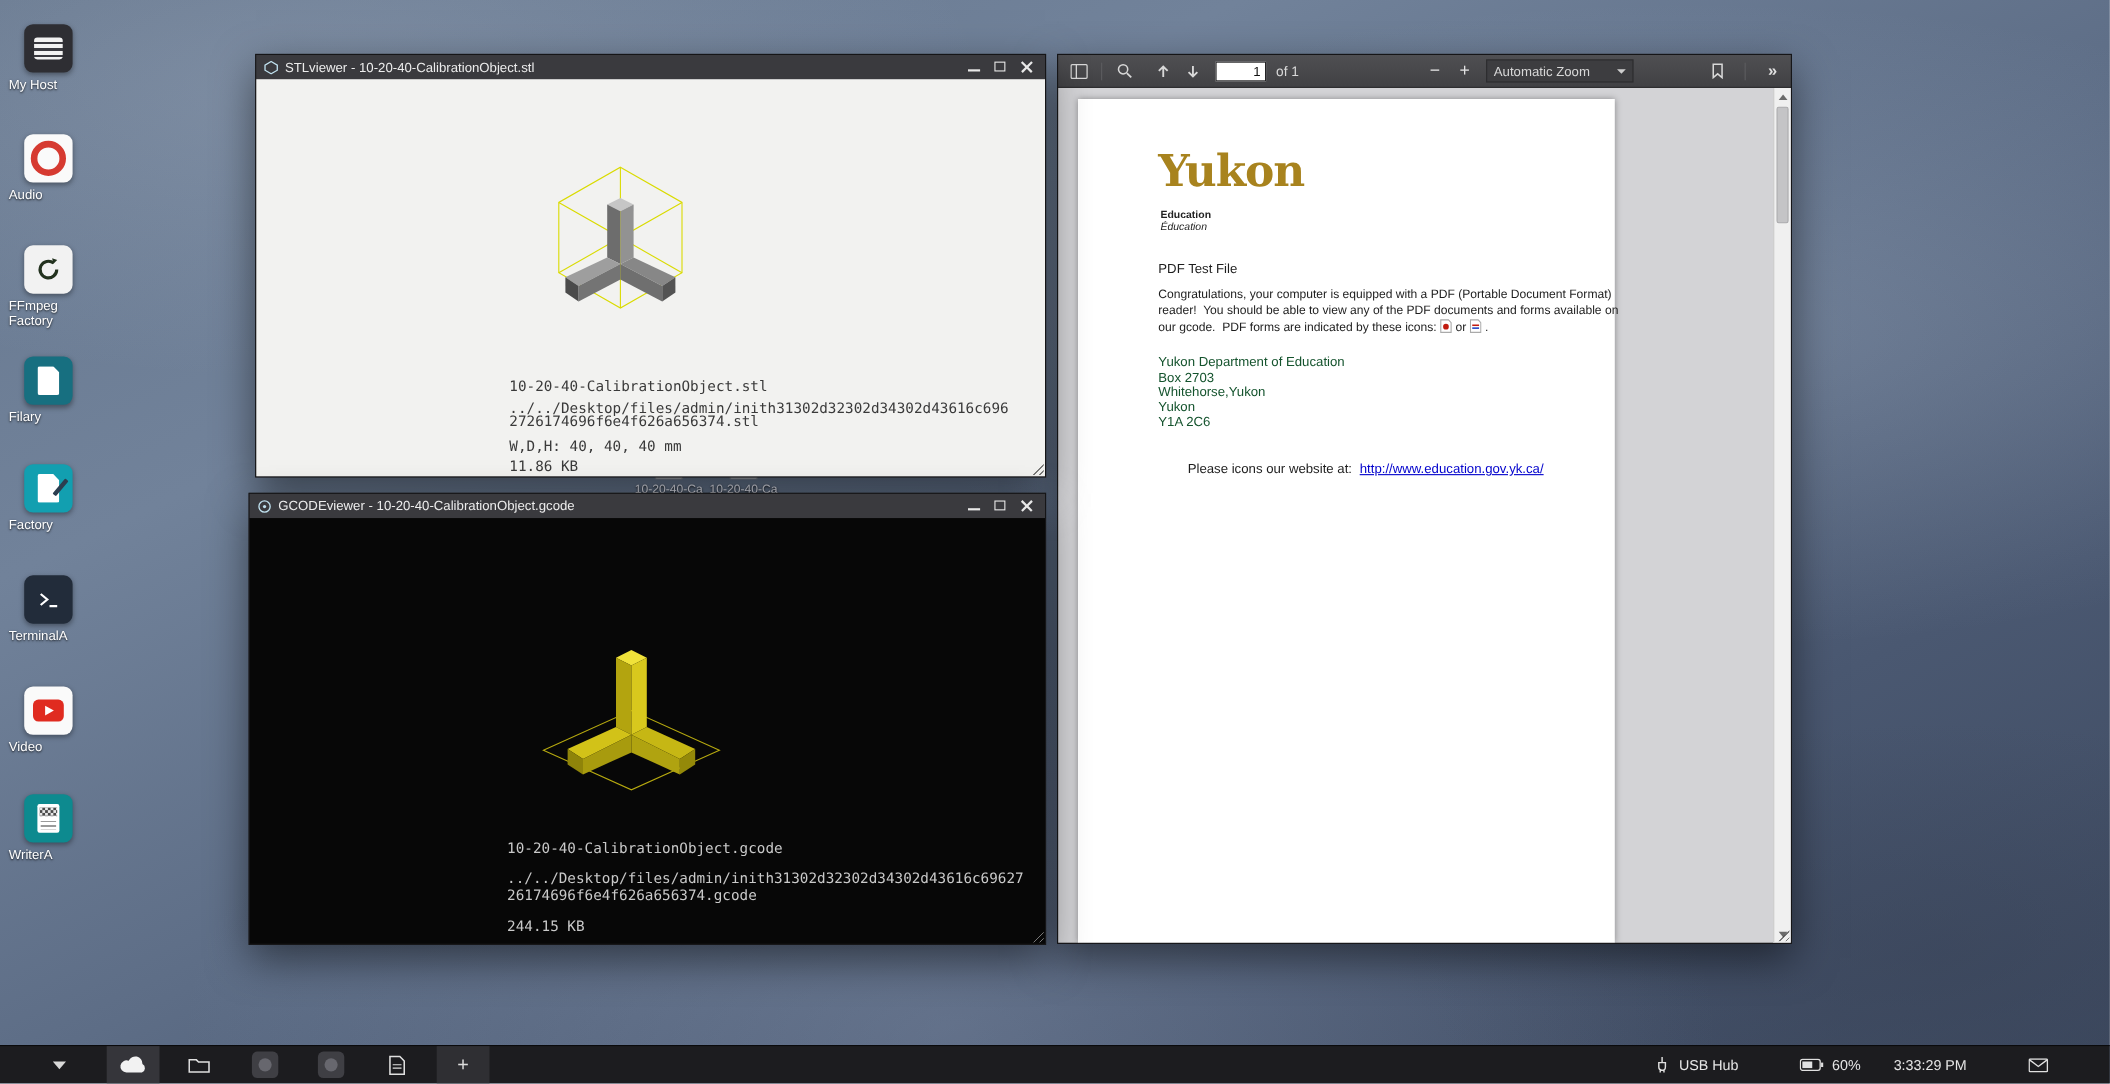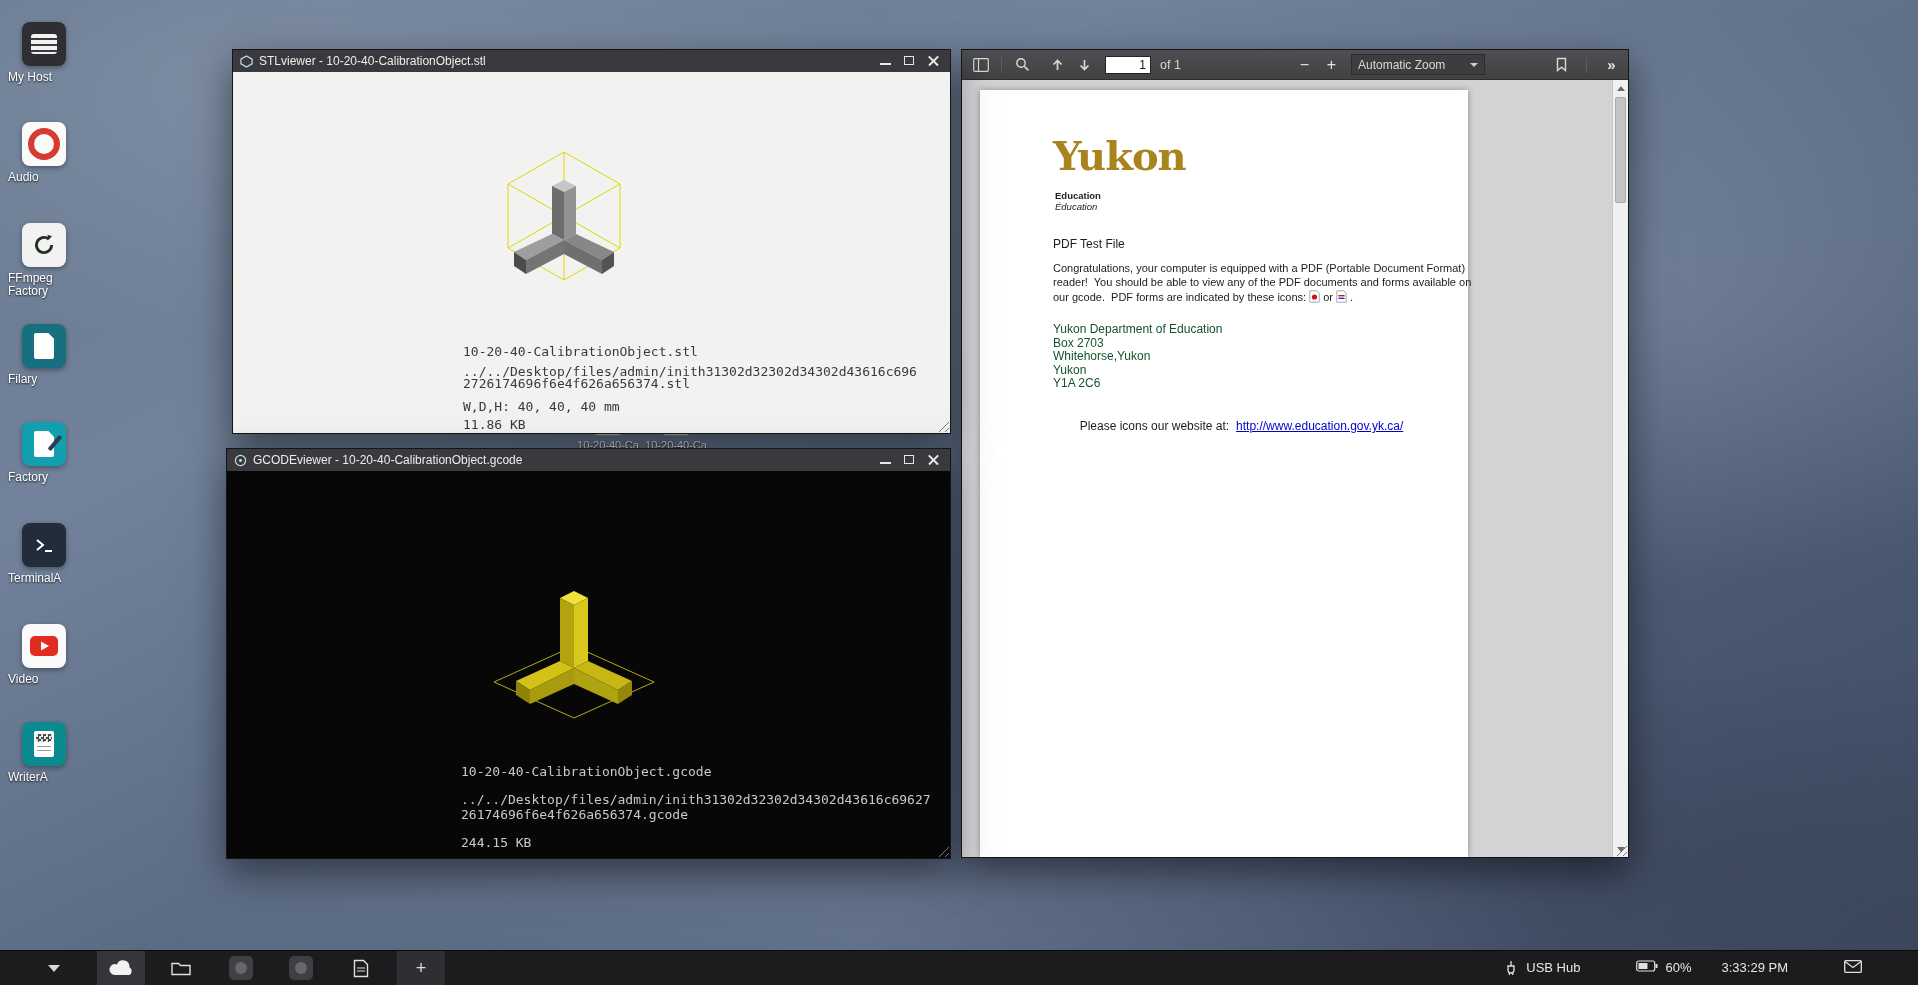--- a/index.html
+++ b/index.html
@@ -89,21 +89,21 @@
   
   #taskbar{position:absolute;left:0;right:0;bottom:0;height:34px;background:#1c1c1f;border-top:1px solid #0a0a0c;display:flex;align-items:center;z-index:50}
   .tb-caret{margin-left:48px;width:0;height:0;border:6px solid transparent;border-top:7px solid #d8d8d8;margin-top:7px;cursor:pointer}
   .ttile{width:48px;height:34px;display:flex;align-items:center;justify-content:center;margin-left:12px;cursor:pointer}
   .ttile:first-of-type{margin-left:37px}
   .ttile-cloud{background:#35353a}
   .ttile-plus{background:#2f2f33}
   .appic{width:24px;height:24px;border-radius:5px;background:#3f3f44;display:flex;align-items:center;justify-content:center}
   .appic .dot{width:12px;height:12px;border-radius:50%;background:#67676e}
   .plus-glyph{font-size:18px;color:#dcdcdc;line-height:1}
-  .tb-right{margin-left:auto;display:flex;align-items:flex-start;padding-right:56px;color:#e6e6e6;font-size:13px}
+  .tb-right{margin-left:auto;display:flex;align-items:center;padding-right:56px;color:#e6e6e6;font-size:13px}
   .tb-right .lbl{margin-left:7px}
   .sp56{margin-left:56px}.sp30{margin-left:30px}
 </style>
 </head>
 <body>
 
 <div class="dicon" style="top:22px">
   <div class="ic ic-host">
       <div class="host-lines"></div>
     </div>

